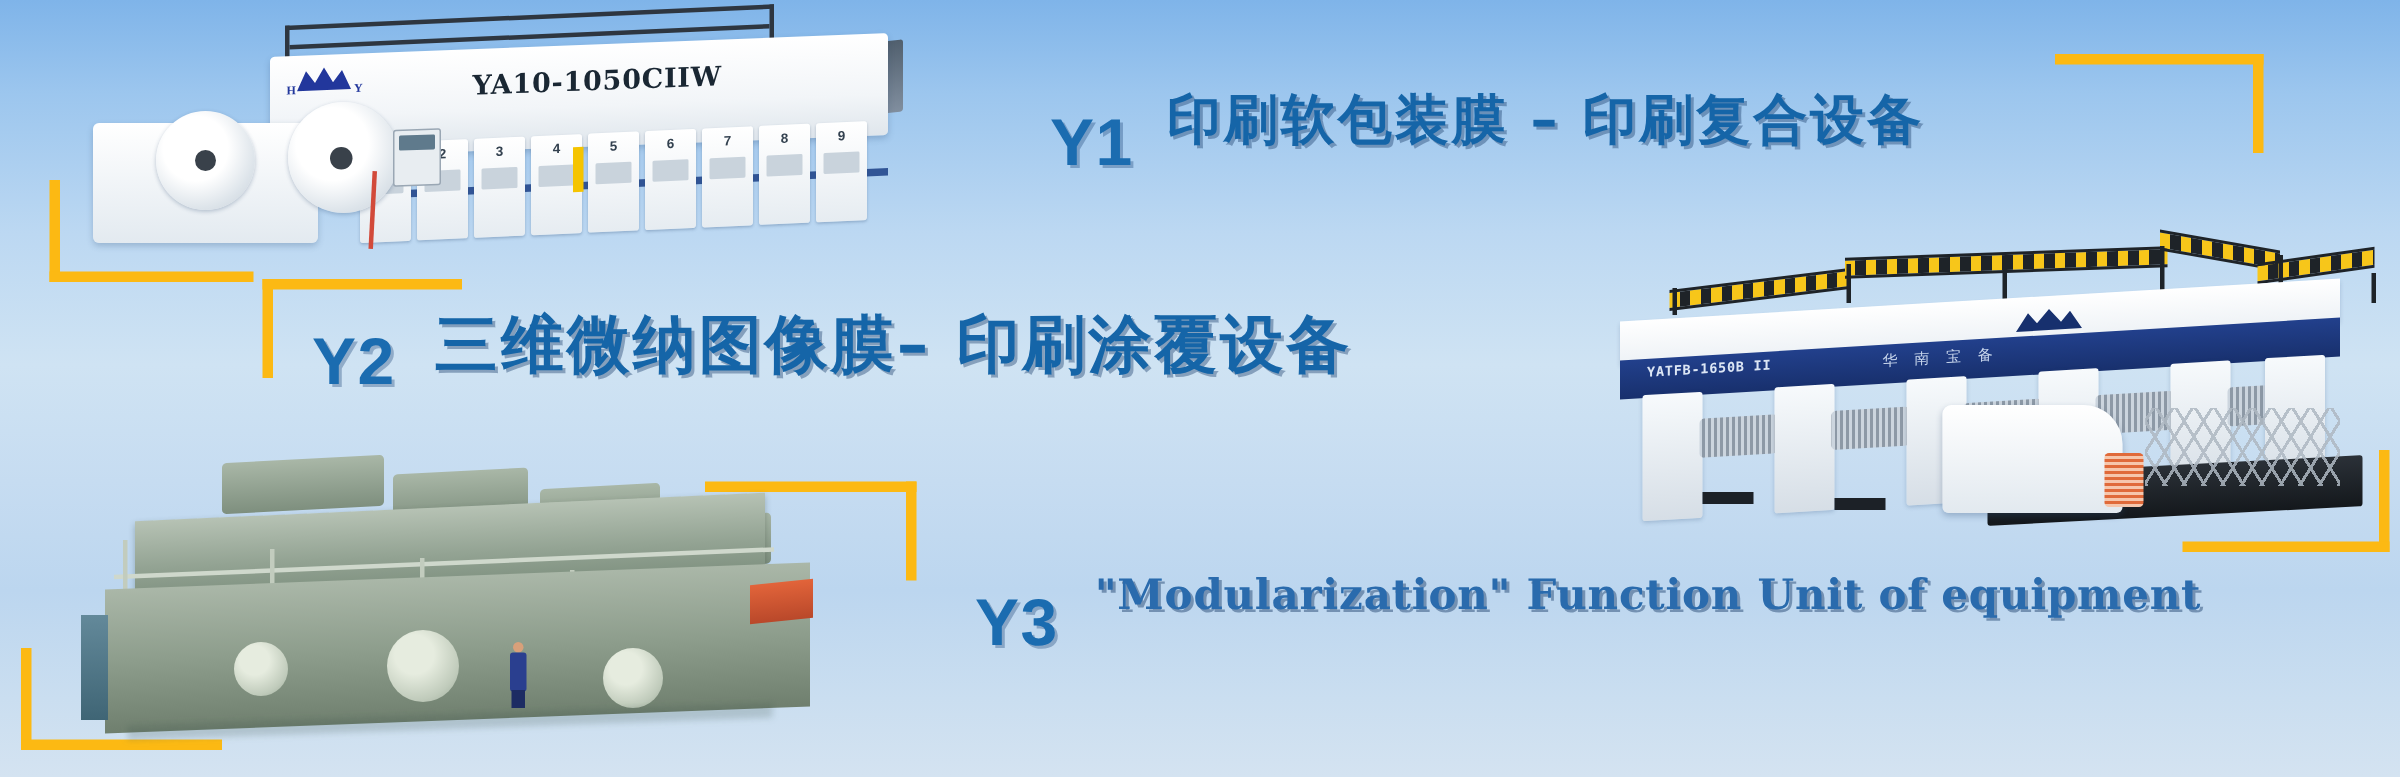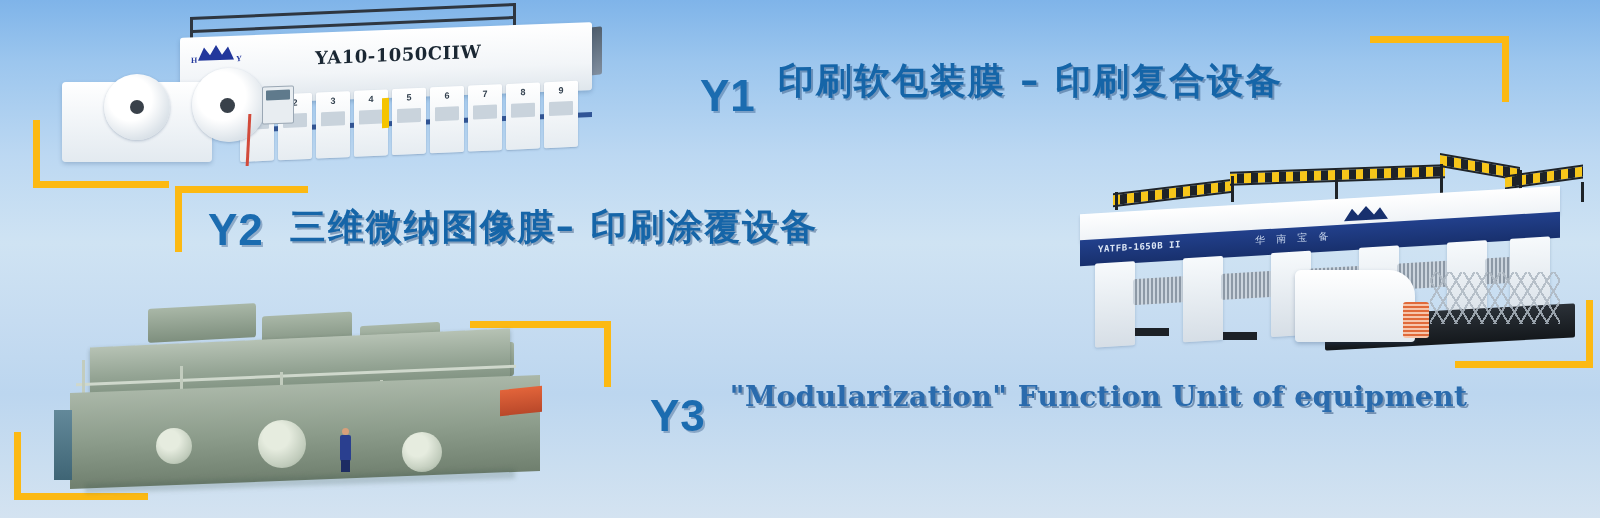--- a/index.html
+++ b/index.html
@@ -48,22 +48,22 @@
   }
 
   
   #blk1{left:700px;top:62px;}
   #blk1 .ycode{font-size:44px;margin-right:22px;margin-top:12px;}
   #blk1 .cn{font-size:36px;}
   #blk1 .en{font-size:28px;margin-top:2px;}
 
   
   #blk2{left:208px;top:208px;}
-  #blk2 .ycode{font-size:44px;margin-right:26px;margin-top:0;}
-  #blk2 .cn{font-size:36px;}
+  #blk2 .ycode{font-size:44px;margin-right:26px;margin-top:12px;}
+  #blk2 .cn{font-size:42px;}
   #blk2 .en{font-size:28px;margin-top:2px;}
 
   
   #blk3{left:650px;top:380px;}
   #blk3 .ycode{font-size:44px;margin-right:24px;margin-top:14px;}
   #blk3 .cn{font-size:34px;}
   #blk3 .en{font-size:28px;margin-top:2px;}
 
   
   .machine{position:absolute;}

